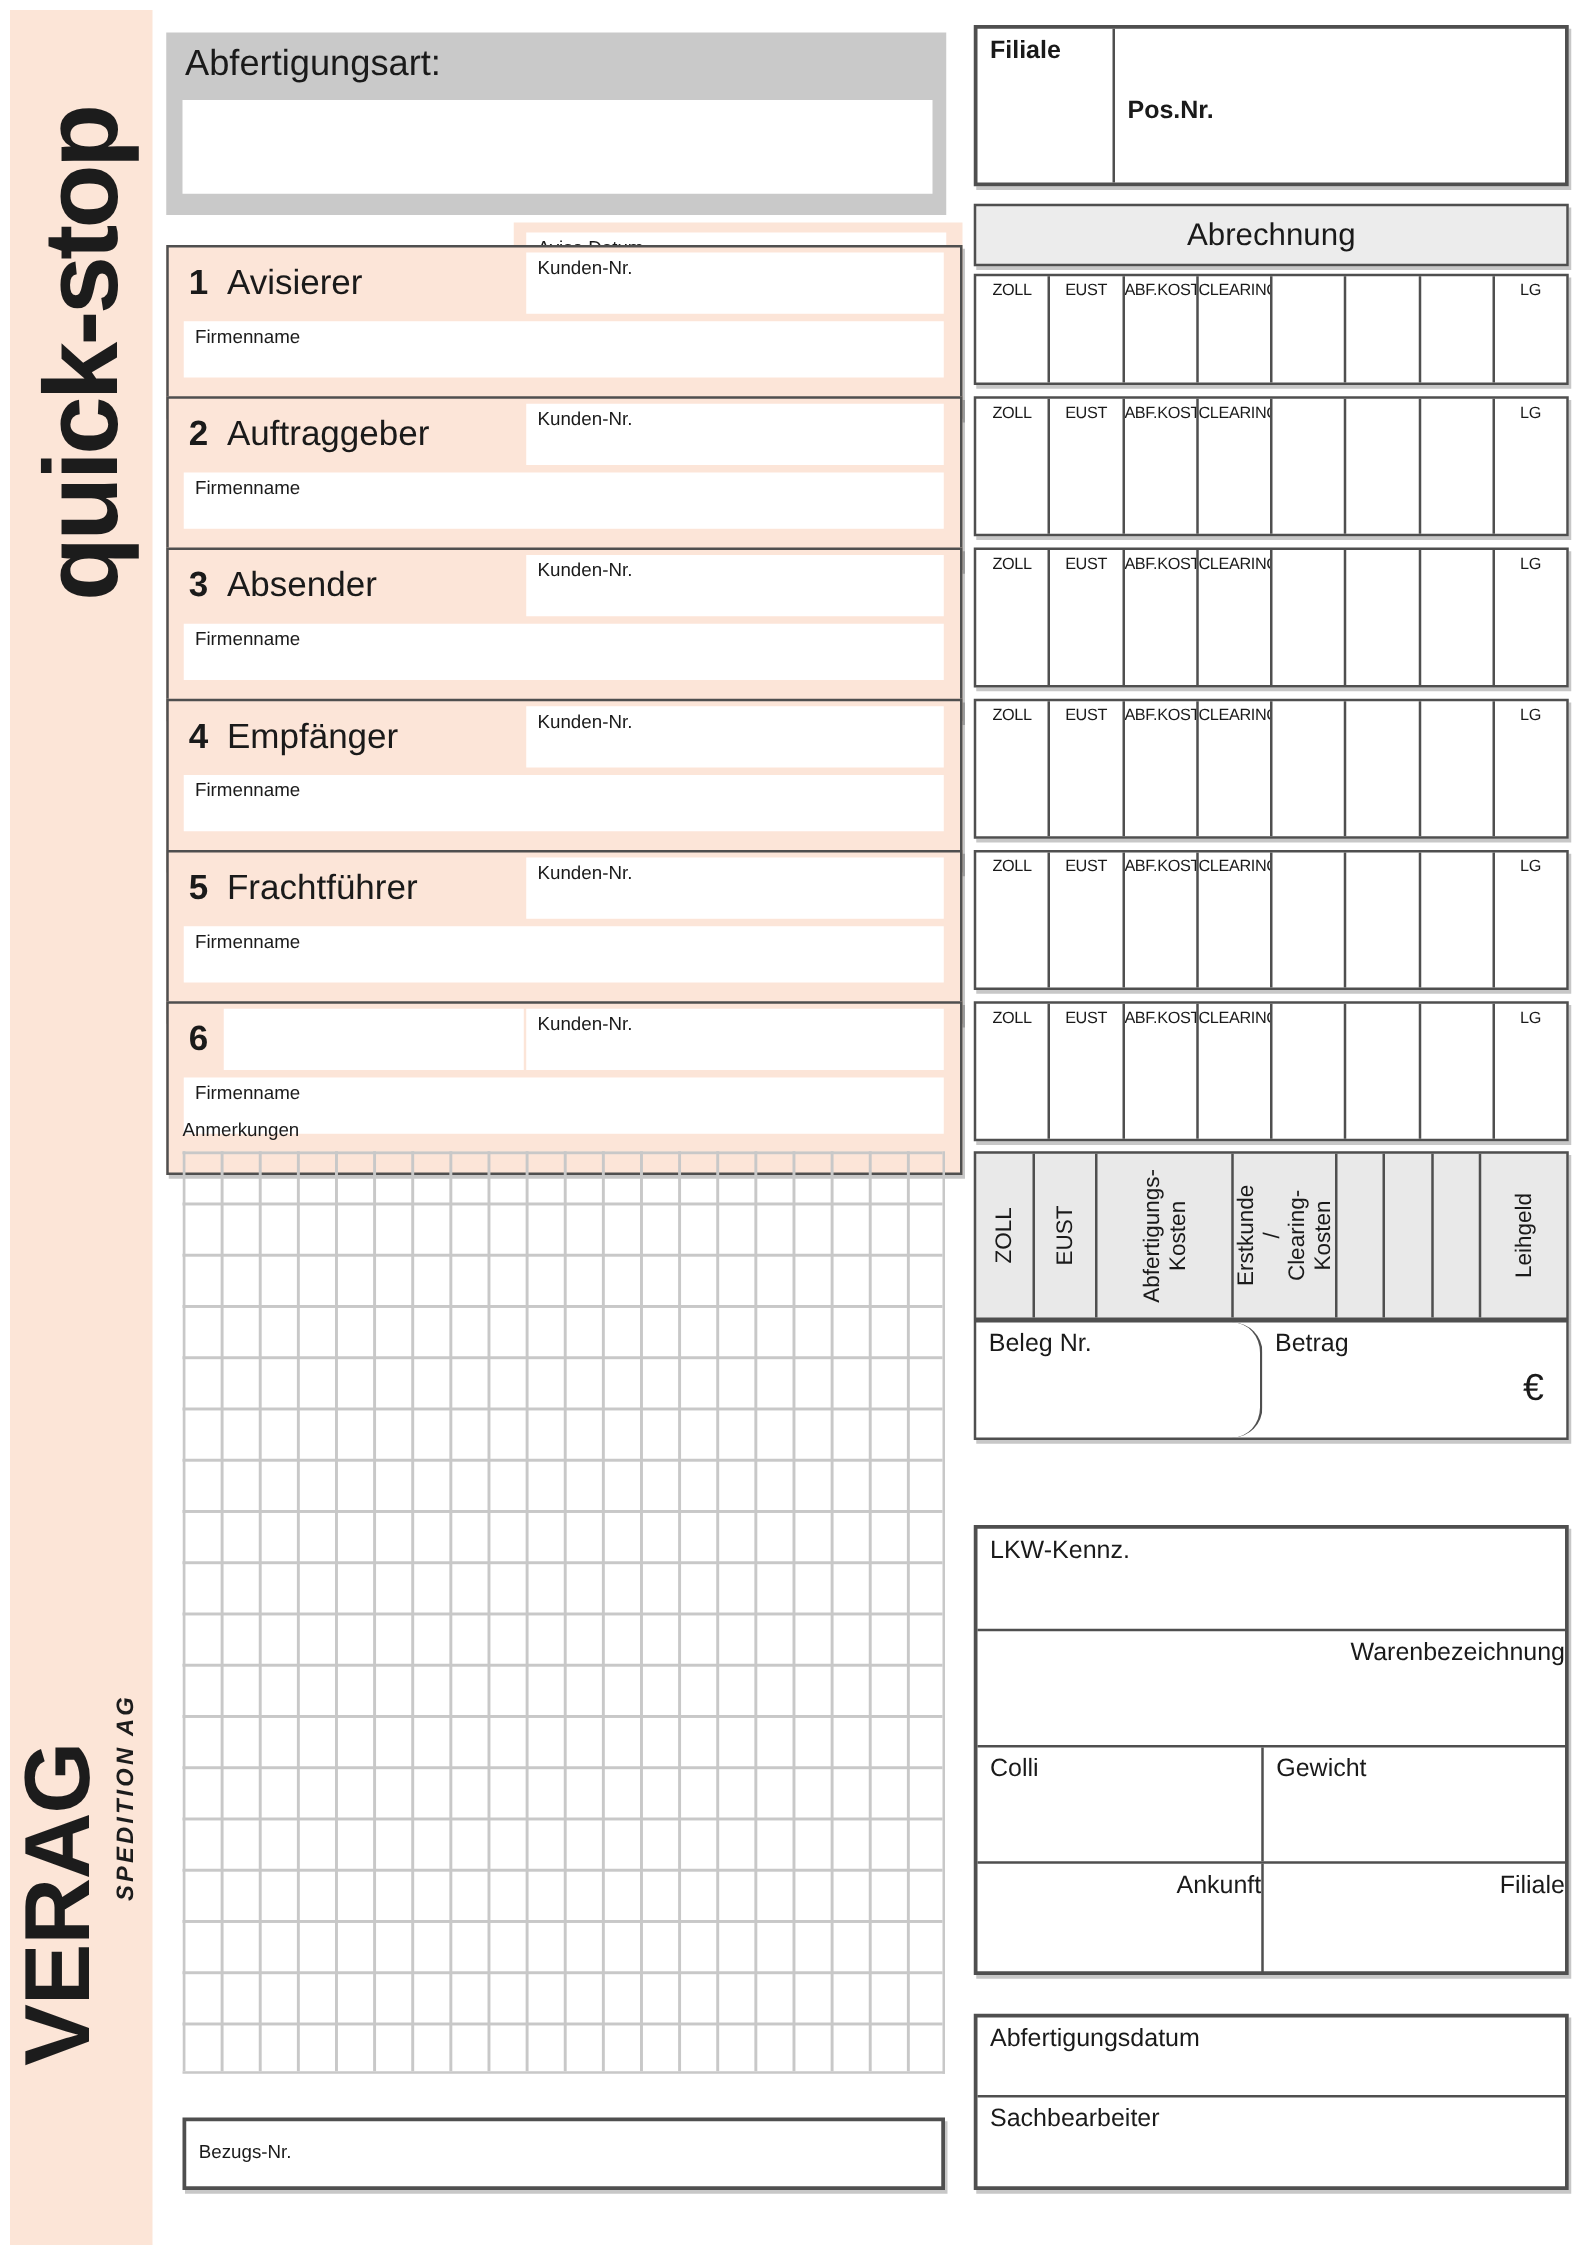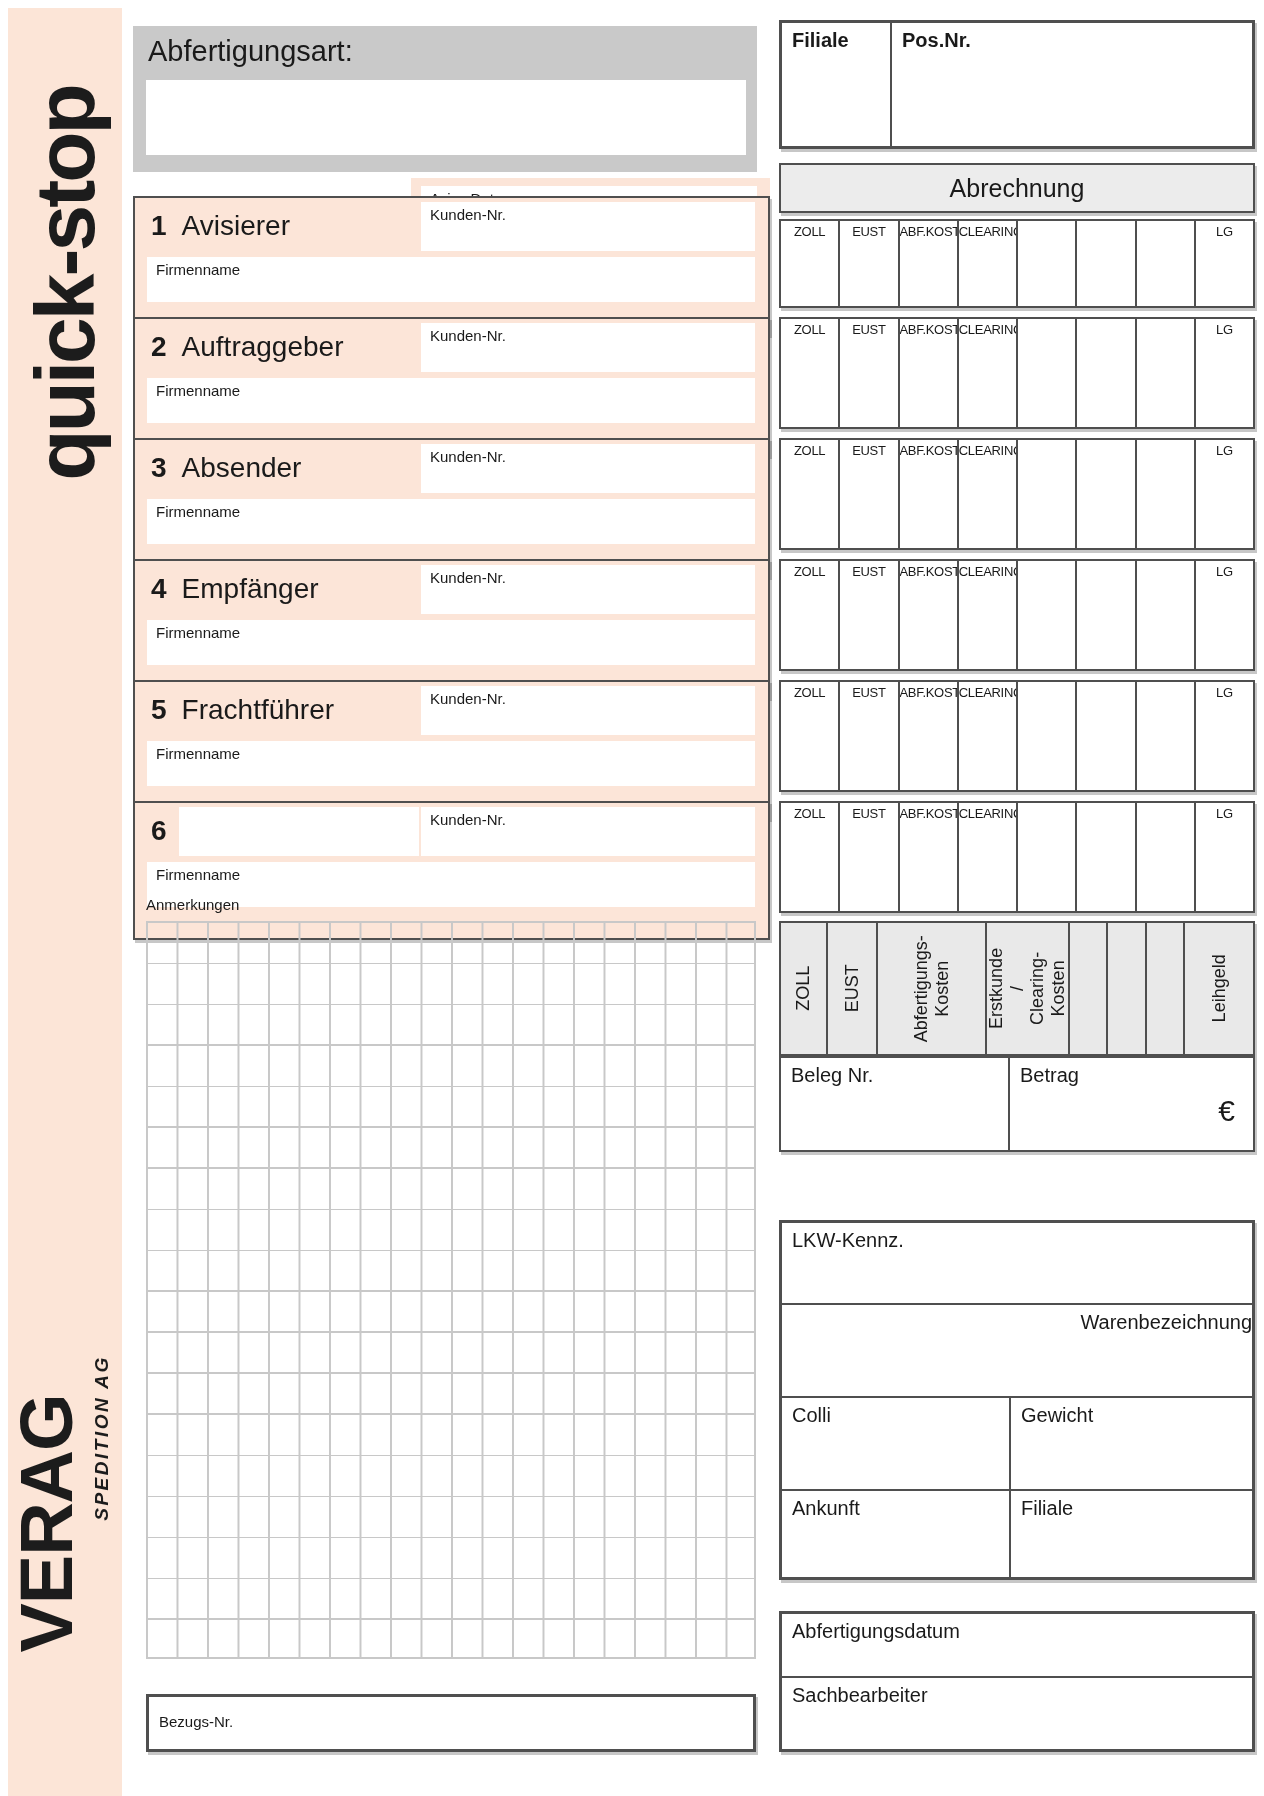--- a/index.html
+++ b/index.html
@@ -31,33 +31,33 @@
   .section .numline{position:absolute;left:16px;top:12px;font-size:28px;}
   .section .num{font-weight:bold;margin-right:15px;}
   .section .field{position:absolute;background:#fff;}
   .section .kunden{left:286px;top:4px;width:334px;height:49px;}
   .section .firma{left:12px;top:59px;width:608px;height:45px;}
   .section .flabel{position:absolute;left:9px;top:4px;}
   .section .numblank{position:absolute;left:44px;top:4px;width:240px;height:49px;background:#fff;}
   
   .filiale{left:779px;top:20px;width:476px;height:129px;border-width:3px;display:flex;font-weight:bold;}
   .filiale .c1{width:110px;border-right:2px solid #4f4f4f;padding:6px 0 0 10px;box-sizing:border-box;}
-  .filiale .c2{flex:1;padding:6px 16px 0 10px;box-sizing:border-box;}
+  .filiale .c2{flex:1;padding:6px 16px 0 10px;box-sizing:border-box;margin-top:48px;}
   .abhead{left:779px;top:163px;width:476px;height:50px;background:#ececec;
           display:flex;align-items:center;justify-content:center;font-size:25px;}
   .abl-block{left:779px;width:476px;display:flex;}
   .abl-cell{flex:1;border-right:2px solid #4f4f4f;font-size:13px;letter-spacing:-0.3px;
             text-align:center;padding-top:3px;box-sizing:border-box;overflow:hidden;}
   .abl-cell:last-child{border-right:none;}
   .vrow{left:779px;top:921px;width:476px;height:135px;background:#e9e9e9;display:flex;}
   .vlab-cell{flex:1;border-right:2px solid #4f4f4f;display:flex;align-items:center;justify-content:center;box-sizing:border-box;overflow:visible;}
   .vlab-cell:last-child{border-right:none;}
   .vlab{transform:rotate(-90deg);white-space:pre-line;text-align:center;font-size:18px;line-height:1.15;}
   .beleg{left:779px;top:1056px;width:476px;height:96px;display:flex;}
-  .beleg .c1{width:229px;border-right:2px solid #4f4f4f;padding:6px 0 0 10px;box-sizing:border-box;}
+  .beleg .c1{width:229px;border-right:2px solid #4f4f4f;padding:6px 0 0 10px;box-sizing:border-box;border-radius:24px;}
   .beleg .c2{flex:1;padding:6px 0 0 10px;box-sizing:border-box;position:relative;}
   .euro{position:absolute;right:18px;top:36px;font-size:30px;}
   .ship{left:779px;top:1220px;width:476px;height:360px;border-width:3px;}
   .ship .row{position:relative;border-bottom:2px solid #4f4f4f;box-sizing:border-box;}
   .ship .row:last-child{border-bottom:none;}
   .ship .pad{padding:6px 0 0 10px;}
   .ship .half{position:absolute;top:0;bottom:0;box-sizing:border-box;padding:6px 0 0 10px;}
   .ship .hl{left:0;width:229px;border-right:2px solid #4f4f4f;}
   .ship .hr{left:229px;right:0;}
   .datum{left:779px;top:1611px;width:476px;height:141px;border-width:3px;}
@@ -265,21 +265,21 @@
   <div class="abs lbl anm-label">Anmerkungen</div>
   <div class="abs grid"></div>
 
   <div class="abs bbox ship">
     <div class="row pad biglbl" style="height:82px;"><span>LKW-Kennz.</span></div>
     <div class="row pad biglbl" style="height:93px;text-align:right;"><span>Warenbezeichnung</span></div>
     <div class="row" style="height:93px;">
       <div class="half hr biglbl"><span>Gewicht</span></div>
       <div class="half hl biglbl"><span>Colli</span></div>
     </div>
-    <div class="row" style="height:88px;">
+    <div class="row" style="height:88px;text-align:right;">
       <div class="half hl biglbl"><span>Ankunft</span></div>
       <div class="half hr biglbl"><span>Filiale</span></div>
     </div>
   </div>
 
   <div class="abs bbox datum">
     <div class="r1 biglbl"><span>Abfertigungsdatum</span></div>
     <div class="r2 biglbl"><span>Sachbearbeiter</span></div>
   </div>
 

